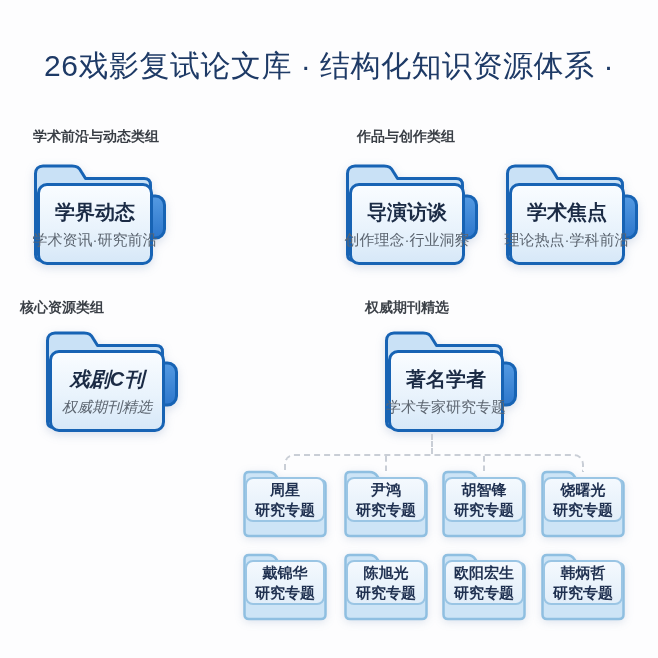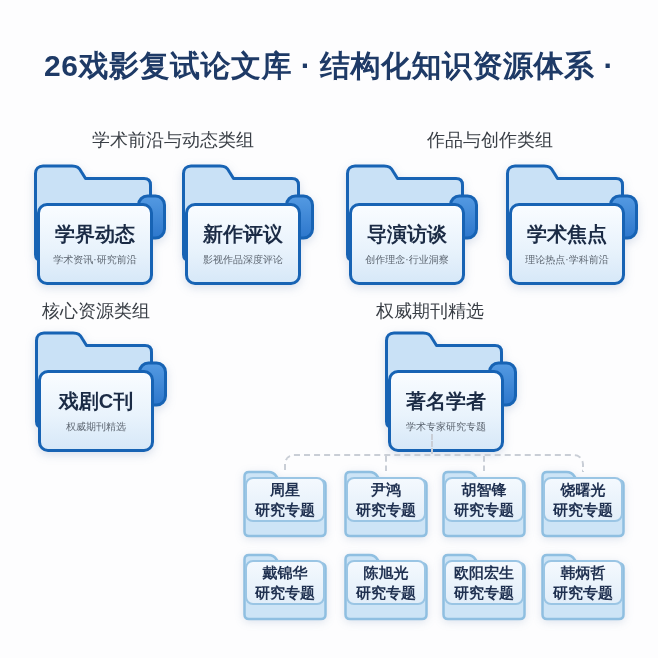--- a/index.html
+++ b/index.html
@@ -2,39 +2,39 @@
 <html><head>
 <meta charset="utf-8">
 <style>
   html,body{margin:0;padding:0;background:#ffffff;}
   .canvas{
     position:relative;width:658px;height:658px;background:#fdfdfe;
     font-family:"Liberation Sans","DejaVu Sans",sans-serif;overflow:hidden;
   }
   .page-title{
     position:absolute;left:0;right:0;top:46px;text-align:center;
-    font-size:30px;font-weight:700;color:#1e3a66;letter-spacing:.5px;white-space:nowrap;
+    font-size:30px;font-weight:400;color:#1e3a66;letter-spacing:.5px;white-space:nowrap;
   }
   .group-heading{
-    position:absolute;font-size:18px;font-weight:400;color:#3a3f46;
-    text-align:center;white-space:nowrap;
+    position:absolute;font-size:14px;font-weight:700;color:#3a3f46;
+    text-align:left;white-space:nowrap;
   }
   
   .bigfolder{position:absolute;width:134px;height:102px;filter:drop-shadow(0 3px 5px rgba(50,90,150,.18));}
   .fsvg{position:absolute;left:0;top:0;overflow:visible;}
   .bb{fill:#c9e1f6;stroke:#1763b4;stroke-width:3;stroke-linejoin:round;}
   .bump{fill:url(#bumpgrad);stroke:#1763b4;stroke-width:3;}
   .bfront{
     position:absolute;left:4px;top:20px;width:116px;height:82px;box-sizing:border-box;
     border:3px solid #1763b4;border-radius:10px;
     background:linear-gradient(180deg,#f9fcff 0%,#e9f3fc 55%,#d7e8f8 100%);
-    display:flex;flex-direction:column;align-items:center;justify-content:center;gap:5px;margin-top:20px;
+    display:flex;flex-direction:column;align-items:center;justify-content:center;gap:5px;
   }
   .bf-title{font-size:20px;font-weight:800;color:#1b2b45;white-space:nowrap;}
-  .bf-sub{font-size:10px;color:#5c6570;white-space:nowrap;}
+  .bf-sub{font-size:15px;color:#5c6570;white-space:nowrap;}
   
   .smfolder{position:absolute;width:86px;height:68px;filter:drop-shadow(0 2px 4px rgba(50,90,150,.15));}
   .sb{fill:#cde4f6;stroke:#8fbfe1;stroke-width:2.5;stroke-linejoin:round;}
   .sfront{
     position:absolute;left:3px;top:7px;width:80px;height:45px;box-sizing:border-box;
     border:2.5px solid #9ac5e4;border-radius:8px;
     background:linear-gradient(180deg,#f4f9fe,#e2eef9);
     display:flex;flex-direction:column;align-items:center;justify-content:center;line-height:1.28;
   }
   .sf-name,.sf-label{font-size:15px;font-weight:700;color:#1f3050;white-space:nowrap;}
@@ -69,30 +69,20 @@
     <svg class="fsvg" width="134" height="102" viewBox="0 0 134 102">
       <use href="#bigback" class="bb"></use>
         <rect class="bump" x="105.5" y="33" width="26" height="42" rx="9"></rect>
     </svg>
     <div class="bfront">
       <div class="bf-title">学界动态</div>
       <div class="bf-sub">学术资讯·研究前沿</div>
     </div>
   </div>
 
-  <div class="bigfolder" style="left:181px;top:163px;">
-    <svg class="fsvg" width="134" height="102" viewBox="0 0 134 102">
-      <use href="#bigback" class="bb"></use>
-        <rect class="bump" x="105.5" y="33" width="26" height="42" rx="9"></rect>
-    </svg>
-    <div class="bfront">
-      <div class="bf-title">新作评议</div>
-      <div class="bf-sub">影视作品深度评论</div>
-    </div>
-  </div>
 
   <div class="bigfolder" style="left:345px;top:163px;">
     <svg class="fsvg" width="134" height="102" viewBox="0 0 134 102">
       <use href="#bigback" class="bb"></use>
         <rect class="bump" x="105.5" y="33" width="26" height="42" rx="9"></rect>
     </svg>
     <div class="bfront">
       <div class="bf-title">导演访谈</div>
       <div class="bf-sub">创作理念·行业洞察</div>
     </div>
@@ -102,21 +92,21 @@
     <svg class="fsvg" width="134" height="102" viewBox="0 0 134 102">
       <use href="#bigback" class="bb"></use>
         <rect class="bump" x="105.5" y="33" width="26" height="42" rx="9"></rect>
     </svg>
     <div class="bfront">
       <div class="bf-title">学术焦点</div>
       <div class="bf-sub">理论热点·学科前沿</div>
     </div>
   </div>
 
-  <div class="bigfolder" style="left:34px;top:330px;">
+  <div class="bigfolder" style="left:45px;top:330px;font-style:italic;">
     <svg class="fsvg" width="134" height="102" viewBox="0 0 134 102">
       <use href="#bigback" class="bb"></use>
         <rect class="bump" x="105.5" y="33" width="26" height="42" rx="9"></rect>
     </svg>
     <div class="bfront">
       <div class="bf-title">戏剧C刊</div>
       <div class="bf-sub">权威期刊精选</div>
     </div>
   </div>
 

